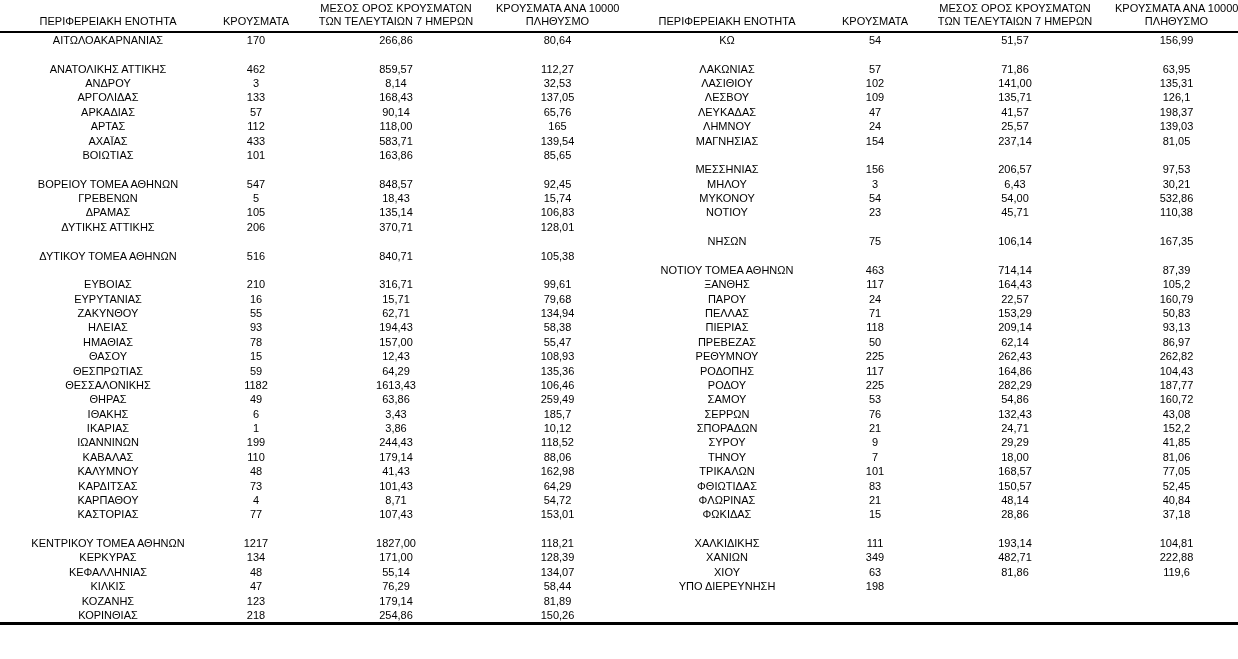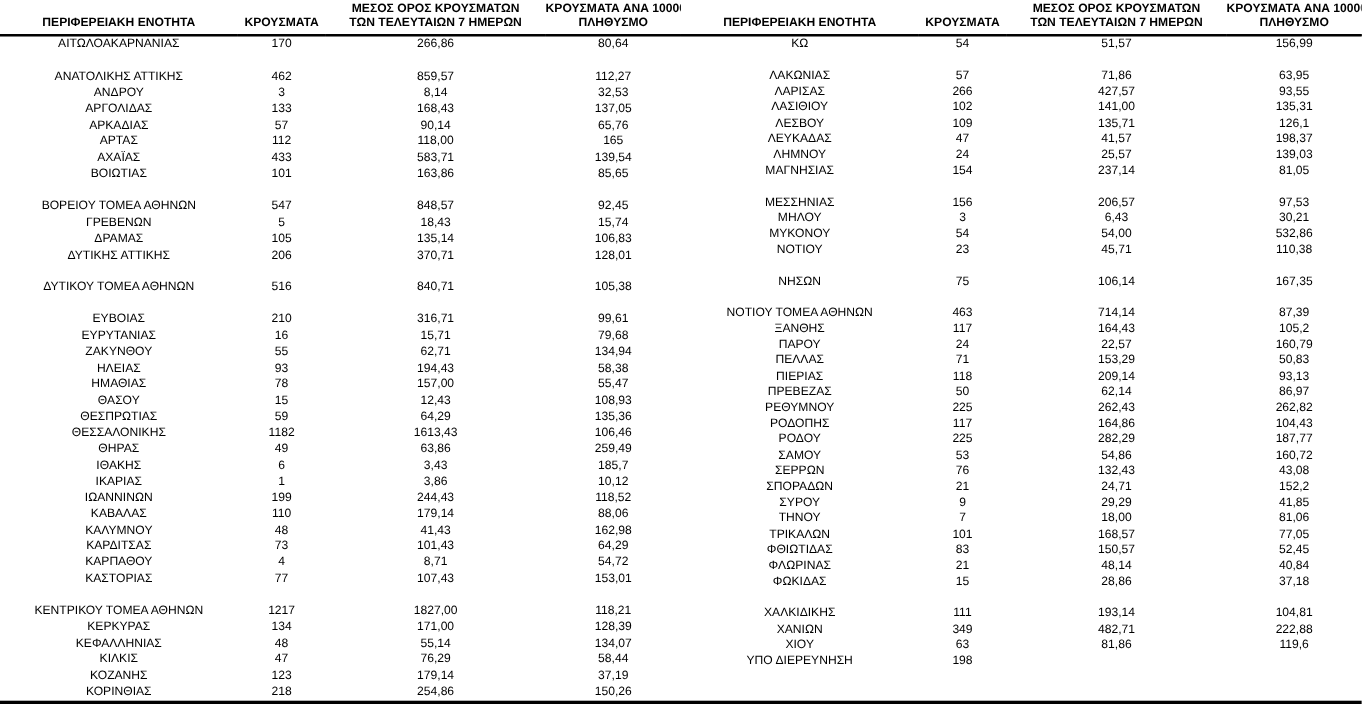--- a/index.html
+++ b/index.html
@@ -16,21 +16,21 @@
   table.region-table {
     border-collapse: collapse;
     table-layout: fixed;
     width: 619px;
   }
   col.c1 { width: 216px; }
   col.c2 { width: 80px; }
   col.c3 { width: 200px; }
   col.c4 { width: 123px; }
   th {
-    font-weight: bold;
+    font-weight: normal;
     font-size: 11px;
     line-height: 13px;
     text-align: center;
     vertical-align: bottom;
     padding: 2px 0 3px 0;
     border-bottom: 2px solid #000000;
     white-space: nowrap;
     overflow: hidden;
   }
   td {
@@ -306,21 +306,21 @@
         <tr>
           <td>ΚΙΛΚΙΣ</td>
           <td>47</td>
           <td>76,29</td>
           <td>58,44</td>
         </tr>
         <tr>
           <td>ΚΟΖΑΝΗΣ</td>
           <td>123</td>
           <td>179,14</td>
-          <td>37,19</td>
+          <td>81,89</td>
         </tr>
         <tr>
           <td>ΚΟΡΙΝΘΙΑΣ</td>
           <td>218</td>
           <td>254,86</td>
           <td>150,26</td>
         </tr>
       </tbody>
   </table>
 
@@ -362,26 +362,20 @@
           <td></td>
           <td></td>
         </tr>
         <tr>
           <td>ΛΑΚΩΝΙΑΣ</td>
           <td>57</td>
           <td>71,86</td>
           <td>63,95</td>
         </tr>
         <tr>
-          <td>ΛΑΡΙΣΑΣ</td>
-          <td>266</td>
-          <td>427,57</td>
-          <td>93,55</td>
-        </tr>
-        <tr>
           <td>ΛΑΣΙΘΙΟΥ</td>
           <td>102</td>
           <td>141,00</td>
           <td>135,31</td>
         </tr>
         <tr>
           <td>ΛΕΣΒΟΥ</td>
           <td>109</td>
           <td>135,71</td>
           <td>126,1</td>

